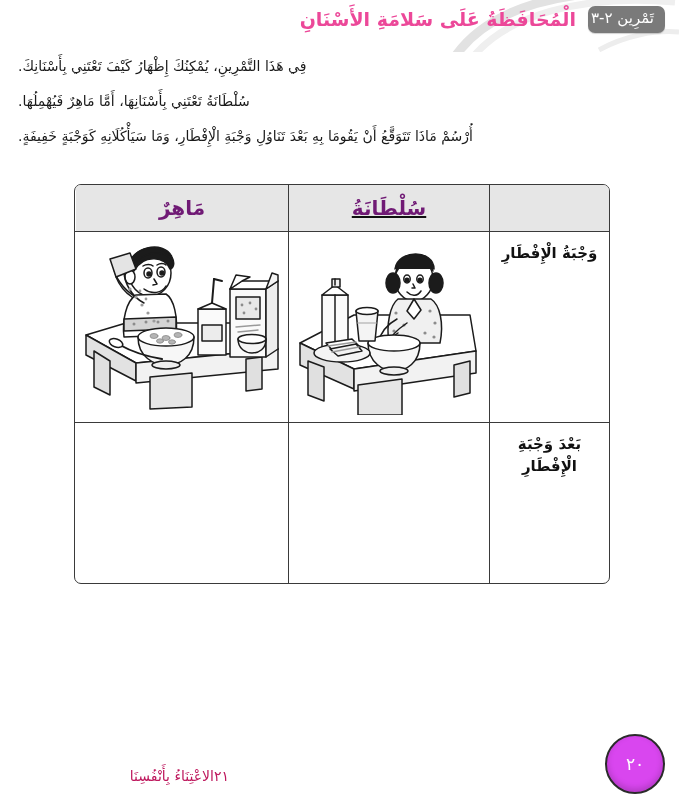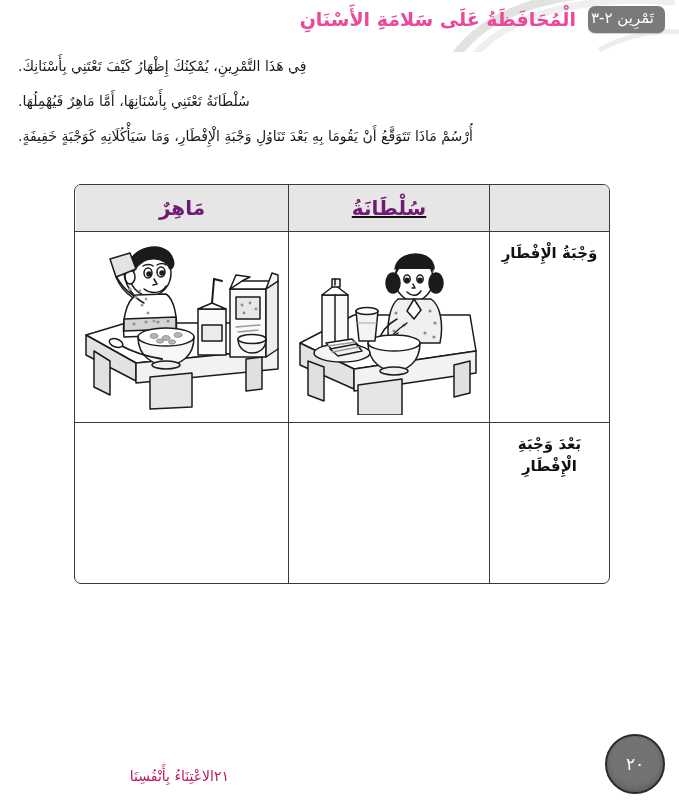--- a/index.html
+++ b/index.html
@@ -148,21 +148,21 @@
     white-space: nowrap;
     direction: rtl;
   }
   .page-badge {
     position: absolute;
     bottom: 12px;
     right: 14px;
     width: 56px;
     height: 56px;
     border-radius: 50%;
-    background: #737373;
+    background: #d946ef;
     border: 2.5px solid #2b2b2b;
     color: #ffffff;
     display: flex;
     align-items: center;
     justify-content: center;
     font-size: 17px;
     box-shadow: inset 0 -3px 6px rgba(0,0,0,0.18);
   }
 </style>
 </head>

